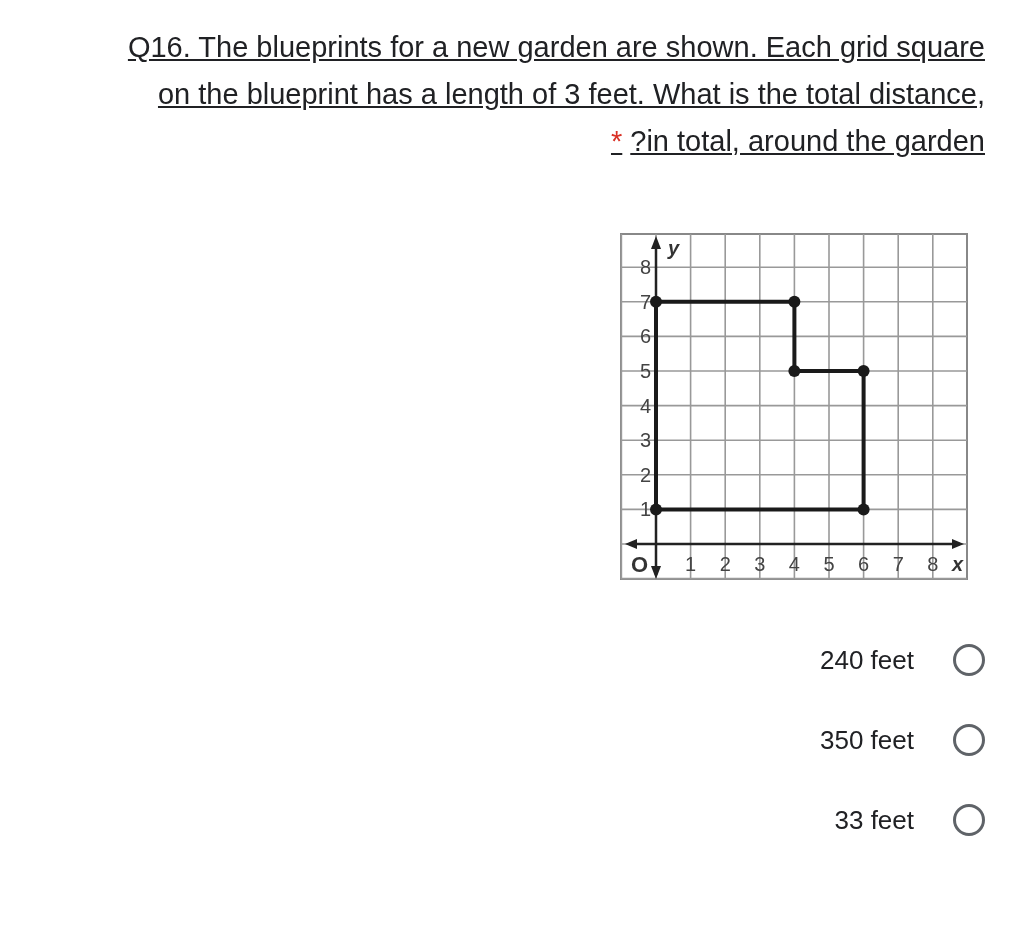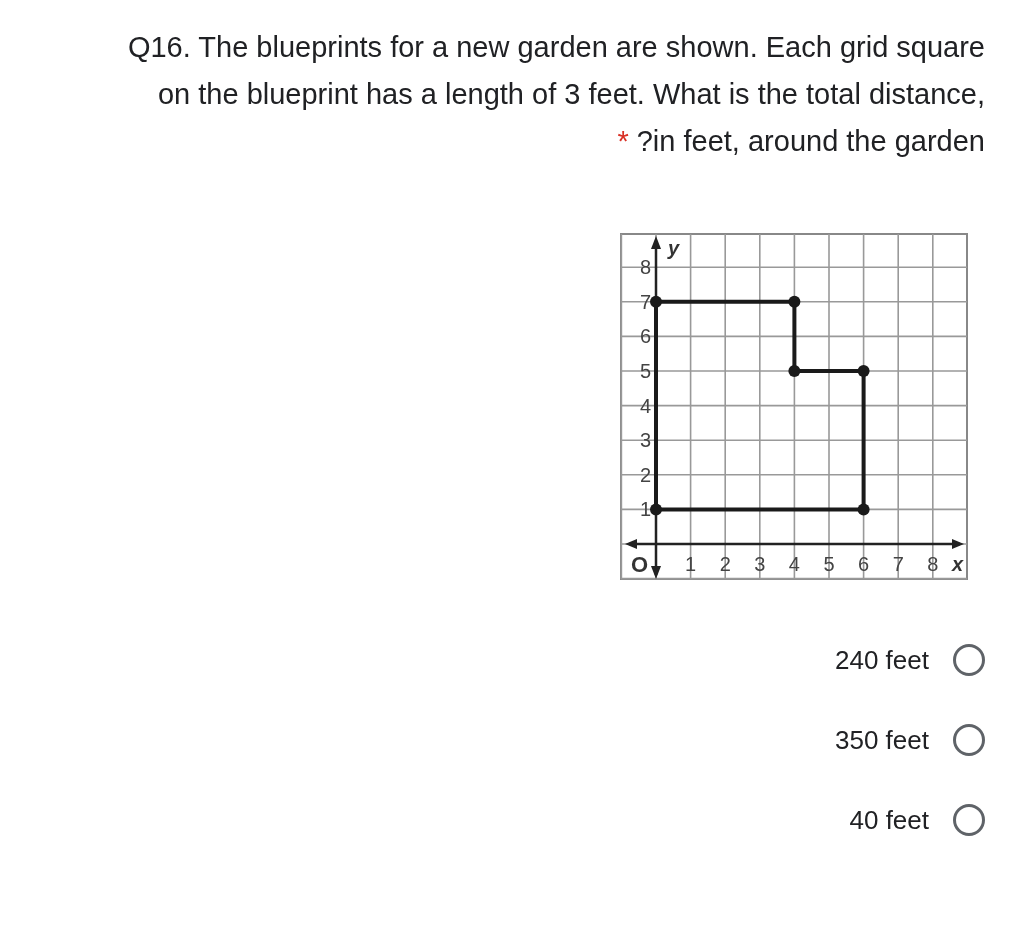--- a/index.html
+++ b/index.html
@@ -1,31 +1,31 @@
 <!DOCTYPE html>
 <html><head>
 <meta charset="utf-8">
 <style>
   html,body{margin:0;padding:0;background:#ffffff;}
   body{width:1017px;height:935px;position:relative;overflow:hidden;font-family:"Liberation Sans","DejaVu Sans",sans-serif;color:#202124;}
-  .question{position:absolute;right:32px;top:24px;width:980px;text-align:right;font-size:29px;line-height:47px;color:#202124;}
+  .question{position:absolute;right:32px;top:24px;width:980px;text-align:right;font-size:29px;line-height:47px;color:#202124;text-decoration:underline;}
   .req{color:#d93025;margin-right:8px;}
   .figure{position:absolute;left:615px;top:225px;width:360px;height:360px;}
   .options{position:absolute;right:32px;top:620px;}
   .opt{display:flex;align-items:center;justify-content:flex-end;height:80px;}
-  .opt-label{font-size:26px;color:#202124;margin-right:24px;}
+  .opt-label{font-size:26px;color:#202124;margin-right:39px;}
   .radio{width:32px;height:32px;border:3px solid #5f6368;border-radius:50%;box-sizing:border-box;cursor:pointer;}
 </style>
 </head>
 <body>
 
 <div class="question">
   <div>Q16. The blueprints for a new garden are shown. Each grid square</div>
   <div>on the blueprint has a length of 3 feet. What is the total distance,</div>
-  <div><span class="req">*</span><span>?in feet, around the garden</span></div>
+  <div><span class="req">*</span><span>?in total, around the garden</span></div>
 </div>
 
 <div class="figure">
   <svg id="blueprint" width="360" height="360" viewBox="0 0 360 360">
       <rect x="6" y="9" width="346" height="345" fill="#fff" stroke="#888" stroke-width="2"></rect>
       <line x1="6.399999999999999" y1="9" x2="6.399999999999999" y2="354" stroke="#999" stroke-width="1.6"></line>
       <line x1="6" y1="353.6" x2="352" y2="353.6" stroke="#999" stroke-width="1.6"></line>
       <line x1="41" y1="9" x2="41" y2="354" stroke="#999" stroke-width="1.6"></line>
       <line x1="6" y1="319" x2="352" y2="319" stroke="#999" stroke-width="1.6"></line>
       <line x1="75.6" y1="9" x2="75.6" y2="354" stroke="#999" stroke-width="1.6"></line>
@@ -82,16 +82,16 @@
 <div class="options">
   <div class="opt">
     <span class="opt-label">240 feet</span>
     <span class="radio"></span>
   </div>
   <div class="opt">
     <span class="opt-label">350 feet</span>
     <span class="radio"></span>
   </div>
   <div class="opt">
-    <span class="opt-label">40 feet</span>
+    <span class="opt-label">33 feet</span>
     <span class="radio"></span>
   </div>
 </div>
 
 </body></html>

